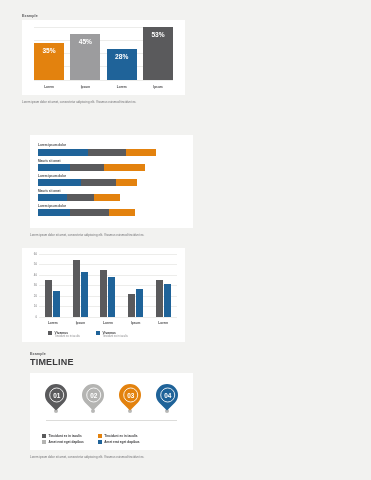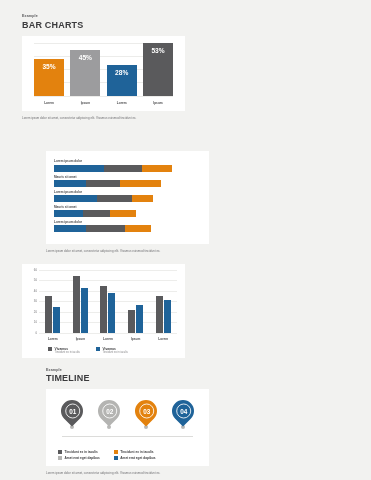--- a/index.html
+++ b/index.html
@@ -5,21 +5,21 @@
   * { box-sizing: border-box; margin: 0; padding: 0; }
   body {
     width: 371px; height: 480px;
     background: #f2f2f0;
     font-family: "Liberation Sans", sans-serif;
     overflow: hidden;
   }
   .page { width: 371px; height: 480px; position: relative; padding: 14px 22px; }
   .grid { display: flex; flex-wrap: wrap; gap: 0; }
   .panel { width: 163px; margin-bottom: 10px; }
-  .panel.right { margin-left: 24px; }
+  .panel.right { margin-left: 8px; }
   .eyebrow {
     font-size: 3.6px; font-weight: bold; color: #59595b;
     letter-spacing: .15px; margin-bottom: 1.5px; text-transform: none;
   }
   .ptitle {
     font-size: 9px; font-weight: bold; color: #3b3b3d;
     letter-spacing: .2px; margin-bottom: 6px;
   }
   .card { background: #ffffff; padding: 7px 8px 6px 8px; }
   .caption {
@@ -98,21 +98,20 @@
   .tl-li span { font-size: 3.2px; font-weight: bold; color: #3b3b3d; }
 </style>
 </head>
 <body>
 
 <div class="page">
   <div class="grid">
 
     <div class="panel">
       <div class="eyebrow">Example</div>
-      <div class="ptitle">BAR CHARTS</div>
       <div class="card">
         <div class="vbar-wrap">
           <div class="vbar-grid" id="vbarGrid">
               <i style="top: 0px;"></i>
               <i style="top: 13.25px;"></i>
               <i style="top: 26.5px;"></i>
               <i style="top: 39.75px;"></i>
               <i style="top: 53px;"></i>
             </div>
           <div class="vbars" id="vbars">

